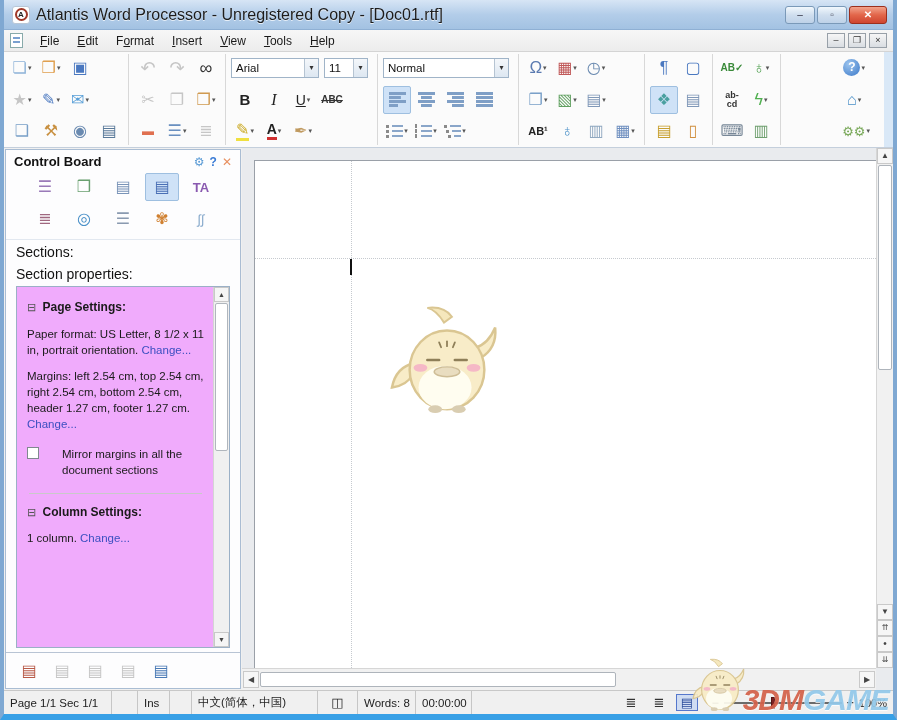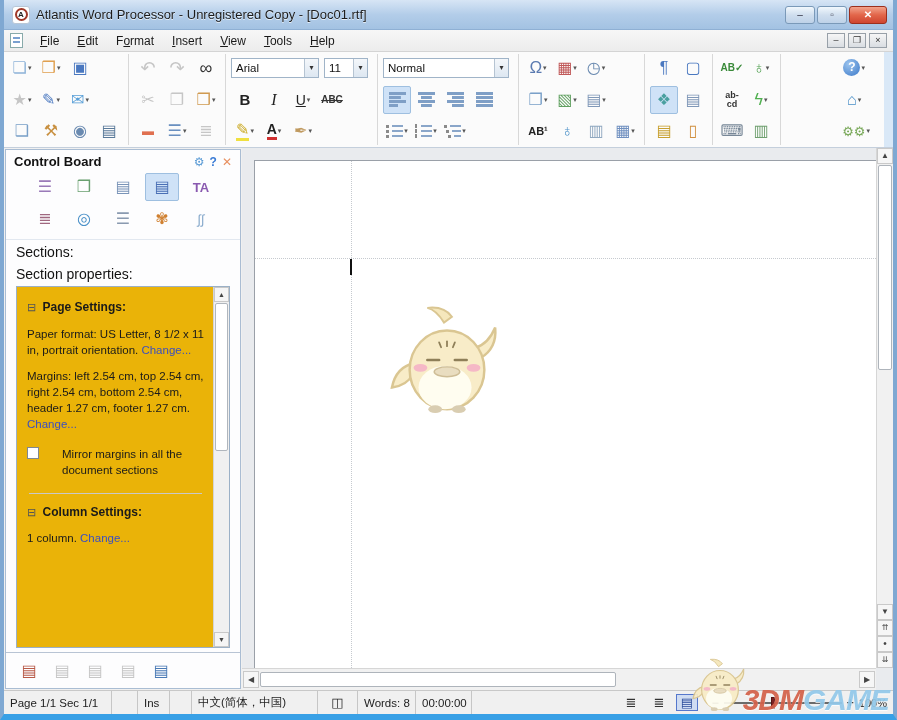--- a/index.html
+++ b/index.html
@@ -6,21 +6,21 @@
   html,body{width:897px;height:720px;overflow:hidden;background:#555;}
   .window{position:relative;width:897px;height:720px;display:flex;flex-direction:column;
     border-left:4px solid #7fa8d2;border-right:4px solid #7fa8d2;border-bottom:6px solid #38a0e6;background:#f0f0f0;}
   
   .titlebar{height:30px;flex:0 0 30px;display:flex;align-items:center;padding:0 6px 0 8px;
     background:linear-gradient(#d7e5f5,#b3cde9 50%,#a3c2e2);border-bottom:1px solid #8fb0d4;}
   .app-icon{width:18px;height:18px;background:#fff;border:1px solid #b9c7d6;border-radius:3px;
     display:flex;align-items:center;justify-content:center;margin-right:6px;}
   .app-icon b{width:13px;height:13px;border:2px solid #a03828;border-radius:50%;font-size:8px;line-height:9px;
     text-align:center;color:#222;font-weight:bold;}
-  .title{font-size:13px;color:#1c1c1c;text-shadow:0 1px 0 rgba(255,255,255,.7);white-space:nowrap;}
+  .title{font-size:16px;color:#1c1c1c;text-shadow:0 1px 0 rgba(255,255,255,.7);white-space:nowrap;}
   .win-controls{margin-left:auto;display:flex;gap:2px;align-items:flex-start;}
   .win-btn{width:30px;height:18px;border:1px solid #7a99b8;border-radius:3px;font-size:10px;line-height:16px;
     text-align:center;color:#334;background:linear-gradient(#f2f8fd,#cfdeee 50%,#bed2e8);}
   .win-btn.close{width:38px;background:linear-gradient(#f2a38c,#e2664a 50%,#cf4530);color:#fff;border-color:#9c2f1d;font-weight:bold;}
   
   .menubar{height:22px;flex:0 0 22px;display:flex;align-items:center;background:linear-gradient(#f7f7f7,#ececec);
     border-bottom:1px solid #d4d4d4;padding:0 4px;font-size:12px;}
   .mdoc-icon{width:13px;height:15px;background:#fff;border:1px solid #8aa;margin:0 8px 0 2px;position:relative;}
   .mdoc-icon::after{content:"";position:absolute;left:2px;top:3px;right:2px;height:8px;
     background:repeating-linear-gradient(#7aa0d0 0 2px,transparent 2px 4px);}
@@ -69,21 +69,21 @@
   .cb-title{font-size:13px;font-weight:bold;color:#111;}
   .cb-hicons{margin-left:auto;display:flex;gap:5px;align-items:center;}
   .cb-hicon{font-size:12px;line-height:1;}
   .cb-grid{padding:2px 6px 6px;display:flex;flex-direction:column;gap:4px;align-items:center;}
   .cb-grid-row{display:flex;gap:5px;}
   .cb-grid .tb-btn{min-width:34px;height:28px;}
   .cb-label{font-size:14px;font-weight:normal;color:#111;padding:4px 10px 2px;border-top:1px solid #e2e8f0;}
   .sections-list{margin:2px 10px;border:1px solid #7f9db9;background:#fff;height:88px;overflow:hidden;}
   .section-row{font-size:11.5px;padding:2px 4px;color:#222;}
   .section-row.sel{background:#2b7de0;color:#fff;}
-  .props-box{margin:2px 10px 4px;border:1px solid #9bb0c6;background:#eab308;flex:1;position:relative;min-height:0;overflow:hidden;}
+  .props-box{margin:2px 10px 4px;border:1px solid #9bb0c6;background:#f0abfc;flex:1;position:relative;min-height:0;overflow:hidden;}
   .props-content{position:absolute;inset:0 17px 0 0;padding:8px 6px 6px 10px;font-size:11.5px;line-height:1.4;color:#1a1a1a;overflow:hidden;}
   .prop-h{font-weight:bold;font-size:12px;margin:4px 0 2px;}
   .prop-h .minus{font-weight:normal;color:#555;font-size:11px;margin-right:3px;}
   .prop-p{margin:10px 0;}
   .lnk{color:#3b4fc0;}
   .prop-c{display:flex;gap:23px;margin:14px 0 10px;}
   .cb-box{width:12px;height:12px;border:1px solid #808890;background:#fff;flex:0 0 12px;margin-top:1px;}
   .prop-div{border-top:1px solid #c9c9c9;margin:14px 4px 10px 2px;}
   .props-scroll{position:absolute;top:0;right:0;bottom:0;width:16px;background:#f0f0f0;border-left:1px solid #d4d4d4;}
   .ps-up,.ps-down{position:absolute;left:0;right:0;height:15px;background:#f5f5f5;border:1px solid #c8c8c8;

